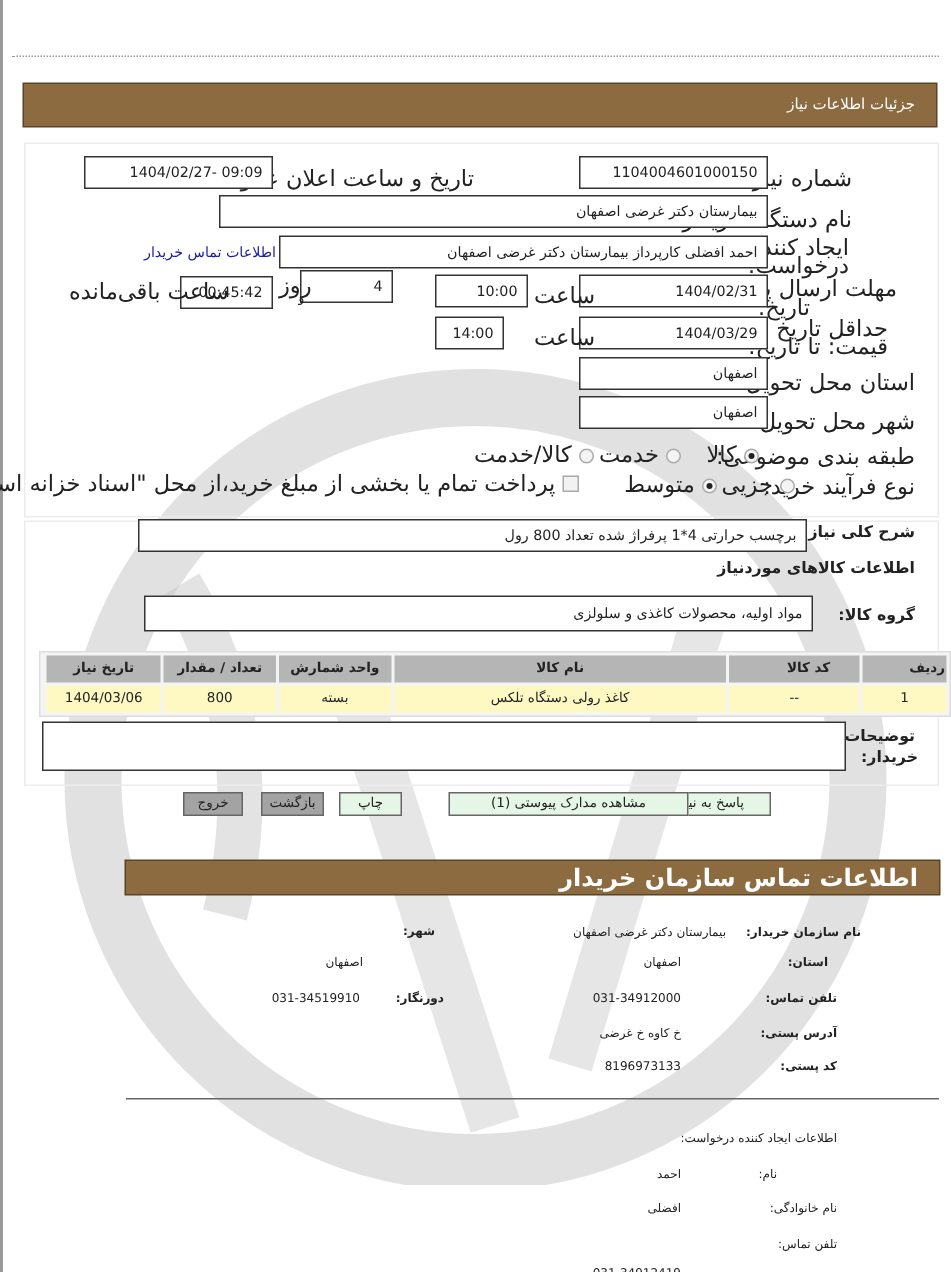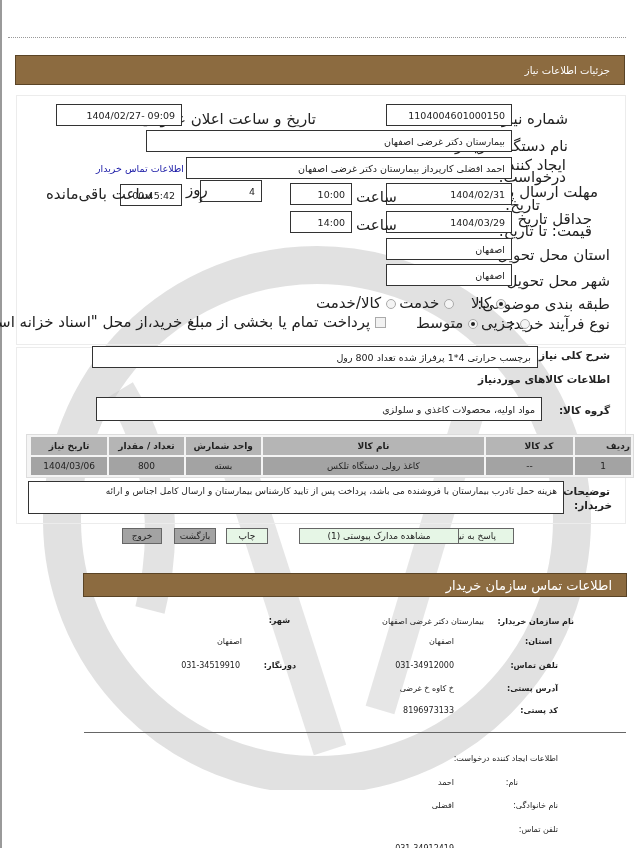--- a/index.html
+++ b/index.html
@@ -19,21 +19,21 @@
   .ltr { direction:ltr; justify-content:flex-end; }
   .link { color:#1a1aa6; font-size:9.5px; }
   .radio { display:inline-block; width:8px; height:8px; border-radius:50%; border:1px solid #aaa;
            background:#f4f4f4; vertical-align:middle; position:relative; }
   .radio.on::after { content:""; position:absolute; left:2px; top:2px; width:4px; height:4px;
            border-radius:50%; background:#222; }
   .chk { display:inline-block; width:9px; height:9px; border:1px solid #aaa; background:#f2f2f2; vertical-align:middle; }
   .bold { font-weight:bold; font-size:10.5px; }
   table.items { border-collapse:separate; border-spacing:2px; width:604px; font-size:9px; }
   table.items th { background:#b5b5b5; color:#222; font-weight:bold; height:16px; }
-  table.items td { background:#a3a3a3; text-align:center; height:16px; }
+  table.items td { background:#fef9c3; text-align:center; height:16px; }
   .tblwrap { left:26px; top:434px; width:606px; border:1px solid #ddd; background:#f4f4f4; }
   .btn { border:1px solid #666; font-size:9px; text-align:center; box-sizing:border-box; height:16px; line-height:14px; }
   .btn.green { background:#e6f6e6; }
   .btn.red { background:#a3a3a3; }
   .sec2 { left:84px; top:574px; width:542px; height:22px; }
   .row2 { font-size:8px; }
   .hr2 { left:84px; top:732px; width:542px; border-top:1px solid #666; }
 </style>
 </head>
 <body>
@@ -75,21 +75,21 @@
 <div class="abs box ltr" style="left:200px;top:180px;width:62px;height:22px;">4</div>
 <div class="abs lbl" style="left:186px;top:181px;">روز</div>
 <div class="abs lbl" style="left:199px;top:194px;font-size:8px;">و</div>
 <div class="abs box ltr" style="left:120px;top:184px;width:62px;height:22px;">00:45:42</div>
 <div class="abs lbl" style="left:46px;top:185px;">ساعت باقی‌مانده</div>
 
 <div class="abs lbl" style="right:42px;top:210px;">حداقل تاریخ اعتبار</div>
 <div class="abs lbl" style="right:42px;top:222px;">قیمت: تا تاریخ:</div>
 <div class="abs box ltr" style="left:386px;top:211px;width:126px;height:22px;">1404/03/29</div>
 <div class="abs lbl" style="left:356px;top:216px;">ساعت</div>
-<div class="abs box ltr" style="left:290px;top:211px;width:62px;height:22px;">14:00</div>
+<div class="abs box ltr" style="left:290px;top:211px;width:46px;height:22px;">14:00</div>
 
 <div class="abs lbl" style="right:24px;top:246px;">استان محل تحویل:</div>
 <div class="abs box" style="left:386px;top:238px;width:126px;height:22px;">اصفهان</div>
 
 <div class="abs lbl" style="right:24px;top:272px;">شهر محل تحویل:</div>
 <div class="abs box" style="left:386px;top:264px;width:126px;height:22px;">اصفهان</div>
 
 <div class="abs lbl" style="right:24px;top:295px;">طبقه بندی موضوعی:</div>
 <div class="abs lbl" style="right:128px;top:294px;">
   <span class="radio on"></span>
@@ -148,31 +148,30 @@
         <td>800</td>
         <td>1404/03/06</td>
       </tr>
     </tbody>
   </table>
 </div>
 
 <div class="abs bold" style="right:24px;top:485px;">توضیحات</div>
 <div class="abs bold" style="right:22px;top:499px;">خریدار:</div>
 <div class="abs" style="left:28px;top:481px;width:536px;height:33px;border:1px solid #333;background:#fff;box-sizing:border-box;padding:3px 6px;font-size:9px;line-height:13px;">
-  <div style="white-space:nowrap;">هزینه حمل تادرب بیمارستان با فروشنده می باشد، پرداخت پس از تایید کارشناس بیمارستان و ارسال کامل اجناس و ارائه</div>
 </div>
 
 <div class="abs btn green" style="left:434px;top:528px;width:80px;">پاسخ به نیاز</div>
 <div class="abs btn green" style="left:272px;top:528px;width:160px;margin-left:27px;">مشاهده مدارک پیوستی (1)</div>
 <div class="abs btn green" style="left:226px;top:528px;width:42px;">چاپ</div>
 <div class="abs btn red" style="left:174px;top:528px;width:42px;">بازگشت</div>
 <div class="abs btn red" style="left:122px;top:528px;width:40px;">خروج</div>
 
 <div class="abs hdr sec2">
-  <span style="font-weight:normal;font-size:13px;">اطلاعات تماس سازمان خریدار</span>
+  <span style="font-weight:bold;font-size:16px;">اطلاعات تماس سازمان خریدار</span>
 </div>
 
 <div class="abs row2" style="right:60px;top:617px;font-weight:bold;">نام سازمان خریدار:</div>
 <div class="abs row2" style="right:150px;top:617px;">بیمارستان دکتر غرضی اصفهان</div>
 
 <div class="abs row2" style="right:82px;top:637px;font-weight:bold;">استان:</div>
 <div class="abs row2" style="right:180px;top:637px;">اصفهان</div>
 <div class="abs row2" style="right:344px;top:616px;font-weight:bold;">شهر:</div>
 <div class="abs row2" style="right:392px;top:637px;">اصفهان</div>
 

